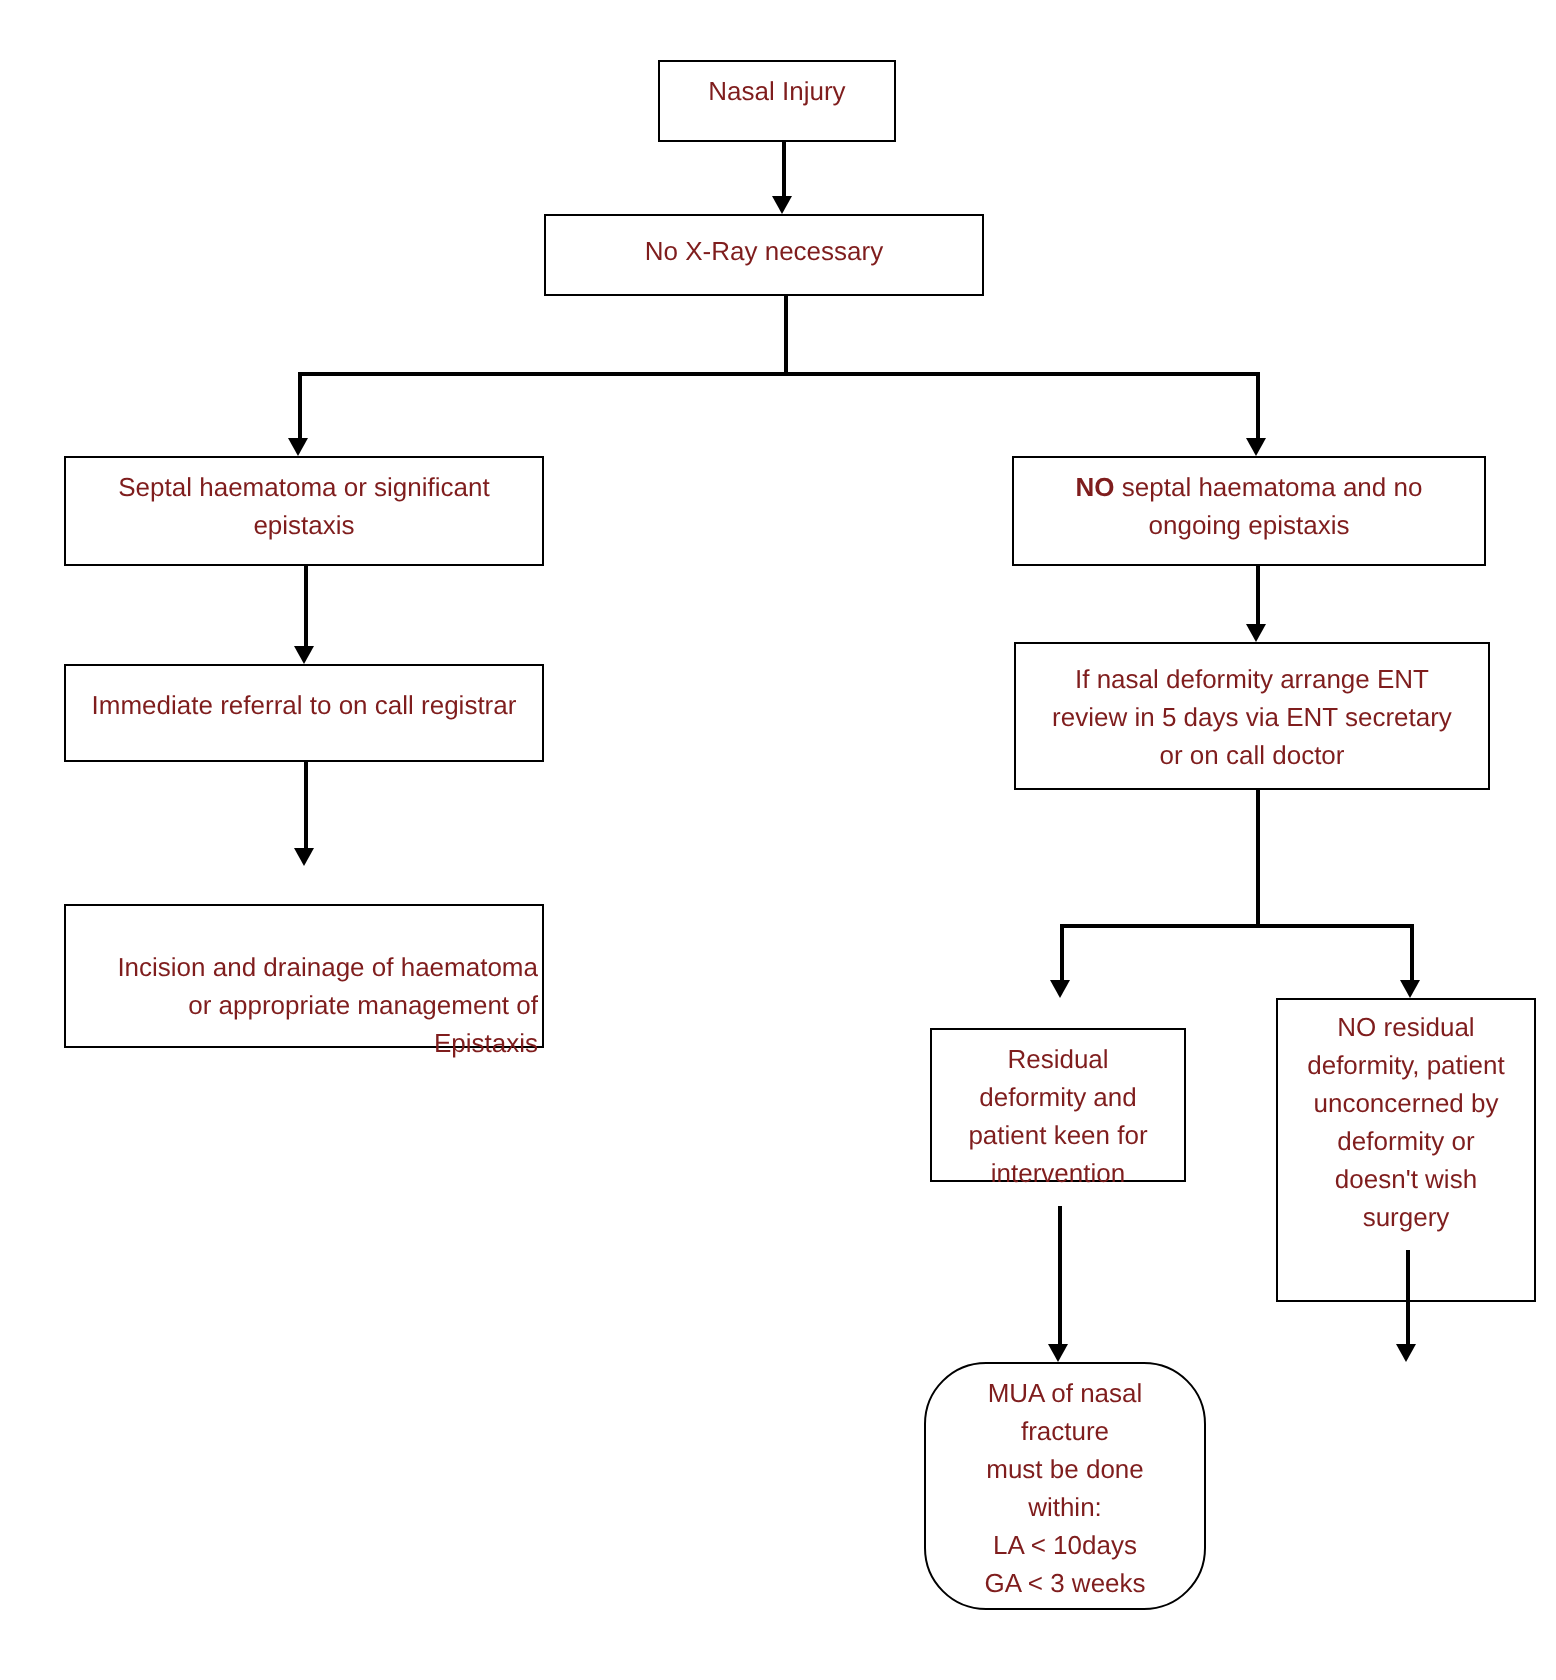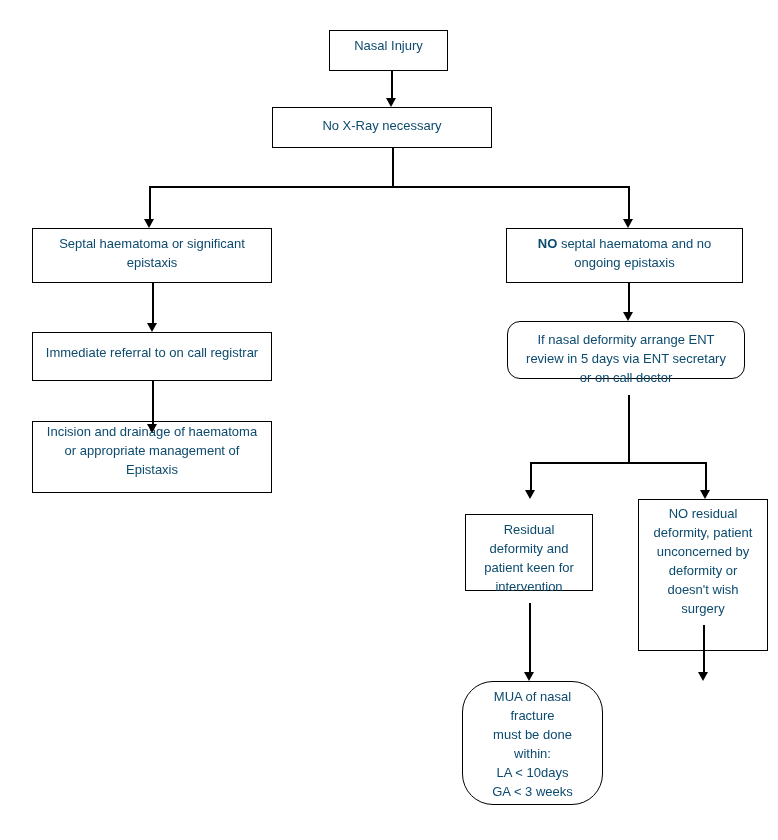--- a/index.html
+++ b/index.html
@@ -2,43 +2,43 @@
 <html><head>
 <meta charset="utf-8">
 <style>
   html, body { margin: 0; padding: 0; background: #ffffff; }
   .canvas {
     position: relative;
     width: 778px;
     height: 840px;
     background: #ffffff;
     font-family: "Liberation Sans", "DejaVu Sans", sans-serif;
-    color: #0c4a6e;
+    color: #7f1d1d;
     overflow: hidden;
   }
   .node {
     position: absolute;
     box-sizing: border-box;
     border: 1.5px solid #000000;
     background: #ffffff;
     text-align: center;
     font-size: 13px;
     line-height: 19px;
     white-space: pre-line;
     padding: 5px 2px 0 2px;
   }
   .node b { font-weight: bold; }
   
   .n-nasal     { left: 329px; top: 30px;  width: 119px; height: 41px; }
   .n-noxray    { left: 272px; top: 107px; width: 220px; height: 41px; padding-top: 8px; }
   .n-septal    { left: 32px;  top: 228px; width: 240px; height: 55px; }
   .n-immediate { left: 32px;  top: 332px; width: 240px; height: 49px; padding-top: 10px; }
-  .n-incision  { left: 32px;  top: 421px; width: 240px; height: 72px; padding-top: 0; }
+  .n-incision  { left: 32px;  top: 452px; width: 240px; height: 72px; padding-top: 21px; text-align: right; }
   .n-noseptal  { left: 506px; top: 228px; width: 237px; height: 55px; }
-  .n-ent       { left: 507px; top: 321px; width: 238px; height: 58px; padding-top: 8px; border-radius: 13px; }
+  .n-ent       { left: 507px; top: 321px; width: 238px; height: 74px; padding-top: 8px; }
   .n-residual  { left: 465px; top: 514px; width: 128px; height: 77px; }
   .n-noresid   { left: 638px; top: 499px; width: 130px; height: 152px; padding-top: 4px; }
   .n-mua       { left: 462px; top: 681px; width: 141px; height: 124px; border-radius: 31px; }
   .n-discharge { left: 635px; top: 681px; width: 133px; height: 46px; }
   
   .vl { position: absolute; width: 1.5px;  background: #000000; }
   .hl { position: absolute; height: 1.5px; background: #000000; }
   .ah {
     position: absolute; width: 0; height: 0;
     border-left: 5px solid transparent;

